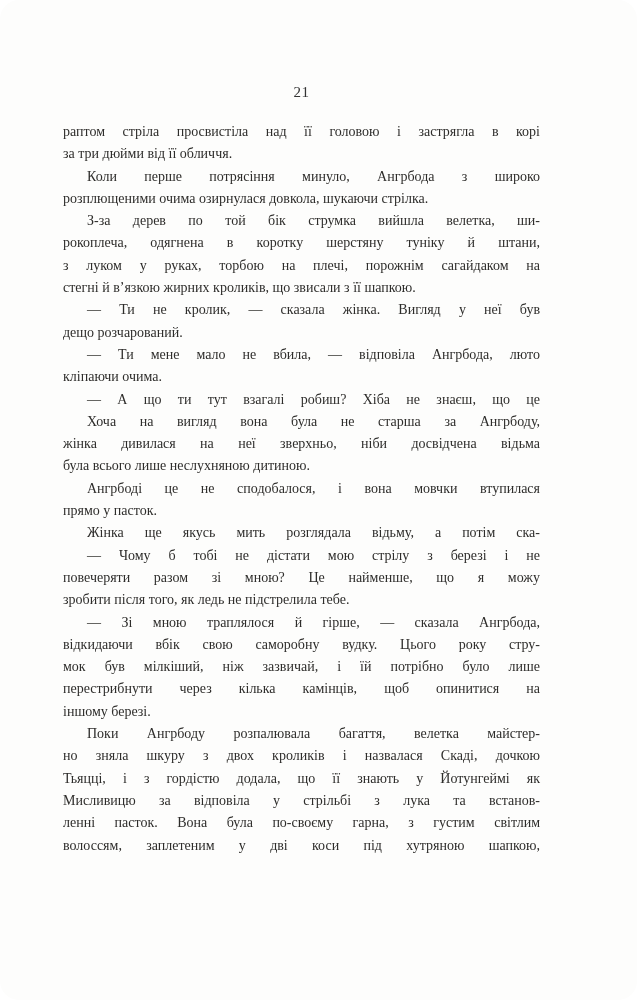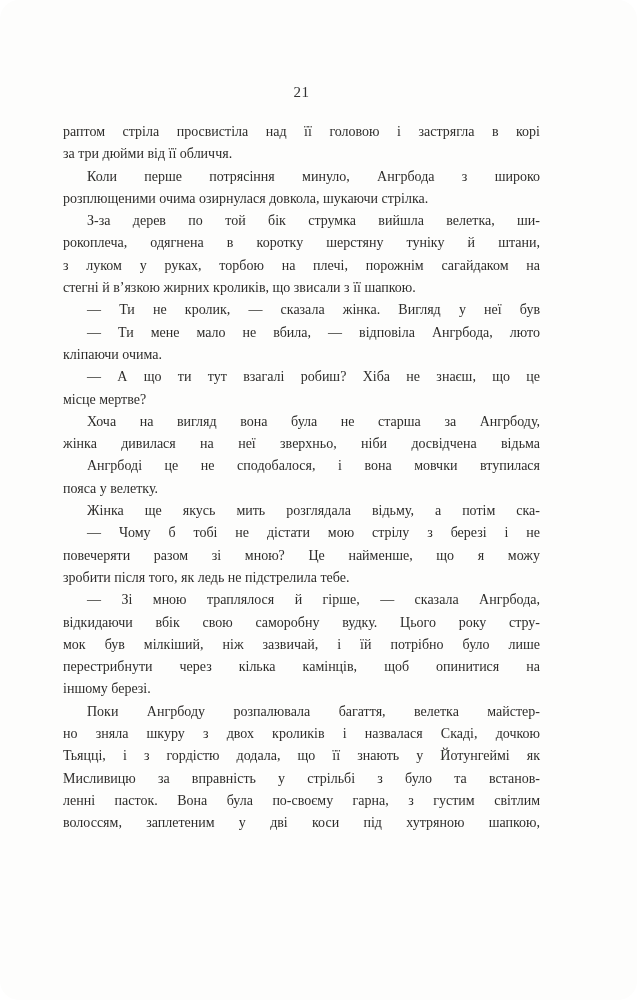--- a/index.html
+++ b/index.html
@@ -71,54 +71,55 @@
         <div class="line endline">розплющеними очима озирнулася довкола, шукаючи стрілка.</div>
       </div>
       <div class="paragraph">
         <div class="line indent">З-за дерев по той бік струмка вийшла велетка, ши-</div>
         <div class="line">рокоплеча, одягнена в коротку шерстяну туніку й штани,</div>
         <div class="line">з луком у руках, торбою на плечі, порожнім сагайдаком на</div>
         <div class="line endline">стегні й в’язкою жирних кроликів, що звисали з її шапкою.</div>
       </div>
       <div class="paragraph">
         <div class="line indent">— Ти не кролик, — сказала жінка. Вигляд у неї був</div>
+        <div class="line endline">дещо розчарований.</div>
       </div>
       <div class="paragraph">
         <div class="line indent">— Ти мене мало не вбила, — відповіла Ангрбода, люто</div>
         <div class="line endline">кліпаючи очима.</div>
       </div>
       <div class="paragraph">
         <div class="line indent">— А що ти тут взагалі робиш? Хіба не знаєш, що це</div>
-        <div class="line endline">місце мертве?</div>
       </div>
       <div class="paragraph">
         <div class="line indent">Хоча на вигляд вона була не старша за Ангрбоду,</div>
         <div class="line">жінка дивилася на неї зверхньо, ніби досвідчена відьма</div>
+        <div class="line endline">була всього лише неслухняною дитиною.</div>
       </div>
       <div class="paragraph">
         <div class="line indent">Ангрбоді це не сподобалося, і вона мовчки втупилася</div>
-        <div class="line endline">пояса у велетку.</div>
+        <div class="line endline">прямо у пасток.</div>
       </div>
       <div class="paragraph">
         <div class="line indent">Жінка ще якусь мить розглядала відьму, а потім ска-</div>
       </div>
       <div class="paragraph">
         <div class="line indent">— Чому б тобі не дістати мою стрілу з березі і не</div>
         <div class="line">повечеряти разом зі мною? Це найменше, що я можу</div>
         <div class="line endline">зробити після того, як ледь не підстрелила тебе.</div>
       </div>
       <div class="paragraph">
         <div class="line indent">— Зі мною траплялося й гірше, — сказала Ангрбода,</div>
         <div class="line">відкидаючи вбік свою саморобну вудку. Цього року стру-</div>
         <div class="line">мок був мілкіший, ніж зазвичай, і їй потрібно було лише</div>
         <div class="line">перестрибнути через кілька камінців, щоб опинитися на</div>
         <div class="line endline">іншому березі.</div>
       </div>
       <div class="paragraph">
         <div class="line indent">Поки Ангрбоду розпалювала багаття, велетка майстер-</div>
         <div class="line">но зняла шкуру з двох кроликів і назвалася Скаді, дочкою</div>
         <div class="line">Тьяцці, і з гордістю додала, що її знають у Йотунгеймі як</div>
-        <div class="line">Мисливицю за вправність у стрільбі з було та встанов-</div>
+        <div class="line">Мисливицю за відповіла у стрільбі з лука та встанов-</div>
         <div class="line">ленні пасток. Вона була по-своєму гарна, з густим світлим</div>
         <div class="line">волоссям, заплетеним у дві коси під хутряною шапкою,</div>
       </div>
     </div>
 </div>
 
 </body></html>

